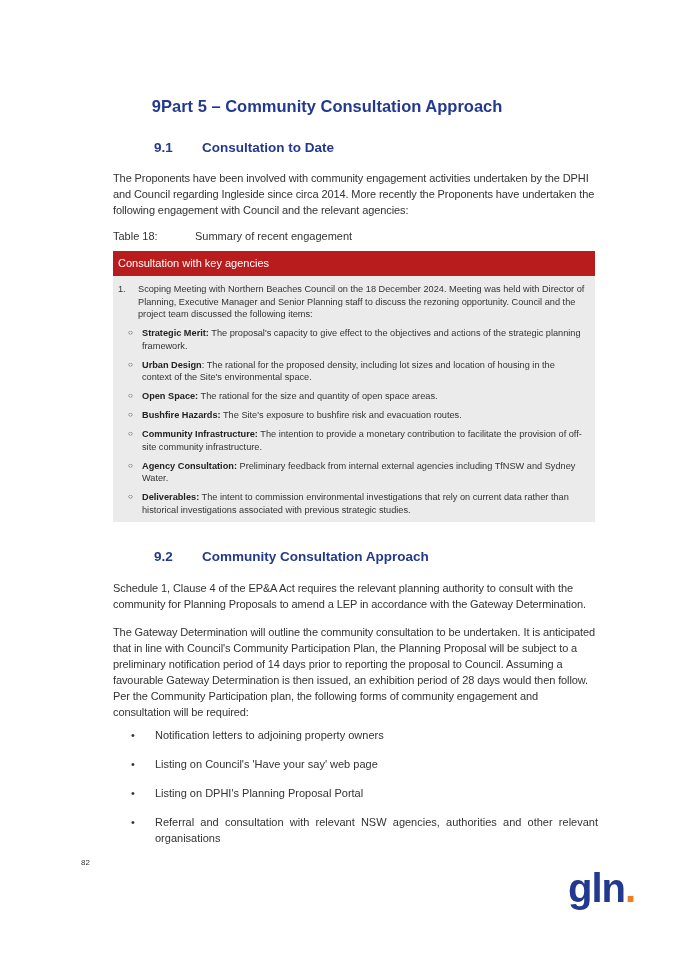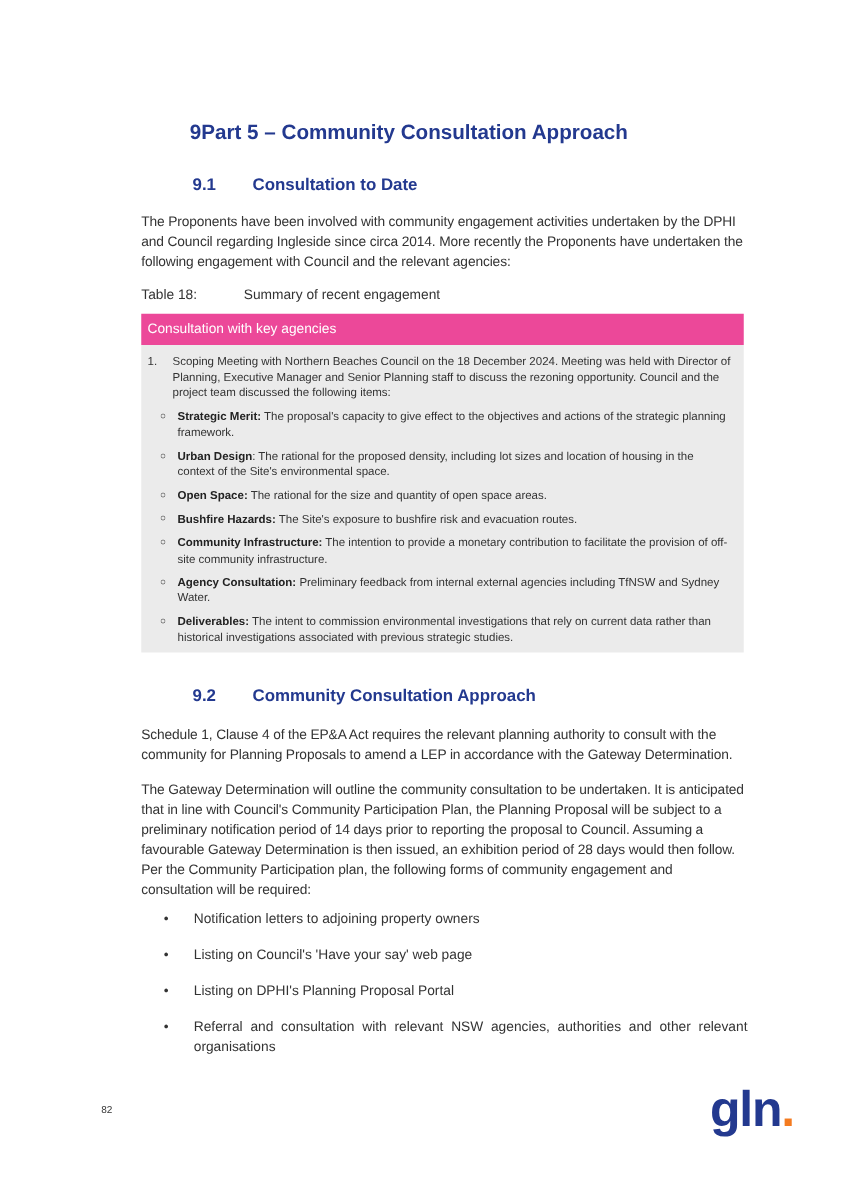--- a/index.html
+++ b/index.html
@@ -10,32 +10,32 @@
     }
     .page { position: absolute; left: 0; top: 0; width: 675px; height: 955px; }
     .h1 { position: absolute; left: 113px; top: 97px; font-size: 16.5px; font-weight: bold; color: #23398f; white-space: nowrap; text-align: right; }
     .h1 .num { display: inline-block; width: 48px; }
     .h2 { position: absolute; left: 113px; font-size: 13.5px; font-weight: bold; color: #23398f; white-space: nowrap; margin-left: 41px; }
     .h2 .num { display: inline-block; width: 48px; }
     .para { position: absolute; left: 113px; width: 485px; font-size: 11px; line-height: 16px; color: #333; letter-spacing: -0.1px; }
     .caption { position: absolute; left: 113px; top: 230px; font-size: 11px; color: #333; white-space: nowrap; }
     .caption .lbl { display: inline-block; width: 82px; }
     .table { position: absolute; left: 113px; top: 251px; width: 482px; }
-    .table-head { background: #ec4899; color: #fff; font-size: 11px; height: 25px; line-height: 25px; padding-left: 5px; }
+    .table-head { background: #b91c1c; color: #fff; font-size: 11px; height: 25px; line-height: 25px; padding-left: 5px; }
     .table-body { background: #ebebeb; padding: 7px 10px 6px 5px; font-size: 9.2px; line-height: 12.5px; color: #333; }
     .num-item { display: flex; }
     .num-item .n { width: 20px; flex: none; }
     .sub { display: flex; margin-top: 6.5px; }
     .sub .circ { width: 14px; flex: none; padding-left: 10px; font-size: 8px; }
     .sub b { color: #222; }
     .bullets { position: absolute; left: 113px; width: 485px; font-size: 11px; color: #333; }
     .bullet { position: absolute; left: 0; width: 485px; display: flex; line-height: 16px; }
     .bullet .dot { width: 42px; flex: none; padding-left: 18px; box-sizing: border-box; }
     .bullet .txt { text-align: justify; text-align-last: left; }
-    .footer-num { position: absolute; left: 81px; top: 858px; font-size: 8px; color: #333; margin-top: 25px; }
+    .footer-num { position: absolute; left: 81px; top: 858px; font-size: 8px; color: #333; }
     .footer-text { position: absolute; left: 81px; top: 882px; font-size: 8px; color: #333; line-height: 11px; }
     .logo { position: absolute; left: 568px; top: 866px; font-size: 40px; font-weight: bold; color: #23398f; letter-spacing: -1px; }
     .logo .logo-dot { color: #f47b20; }
   </style>
 </head>
 <body>
 
 <div class="page">
 
   <div class="h1">

